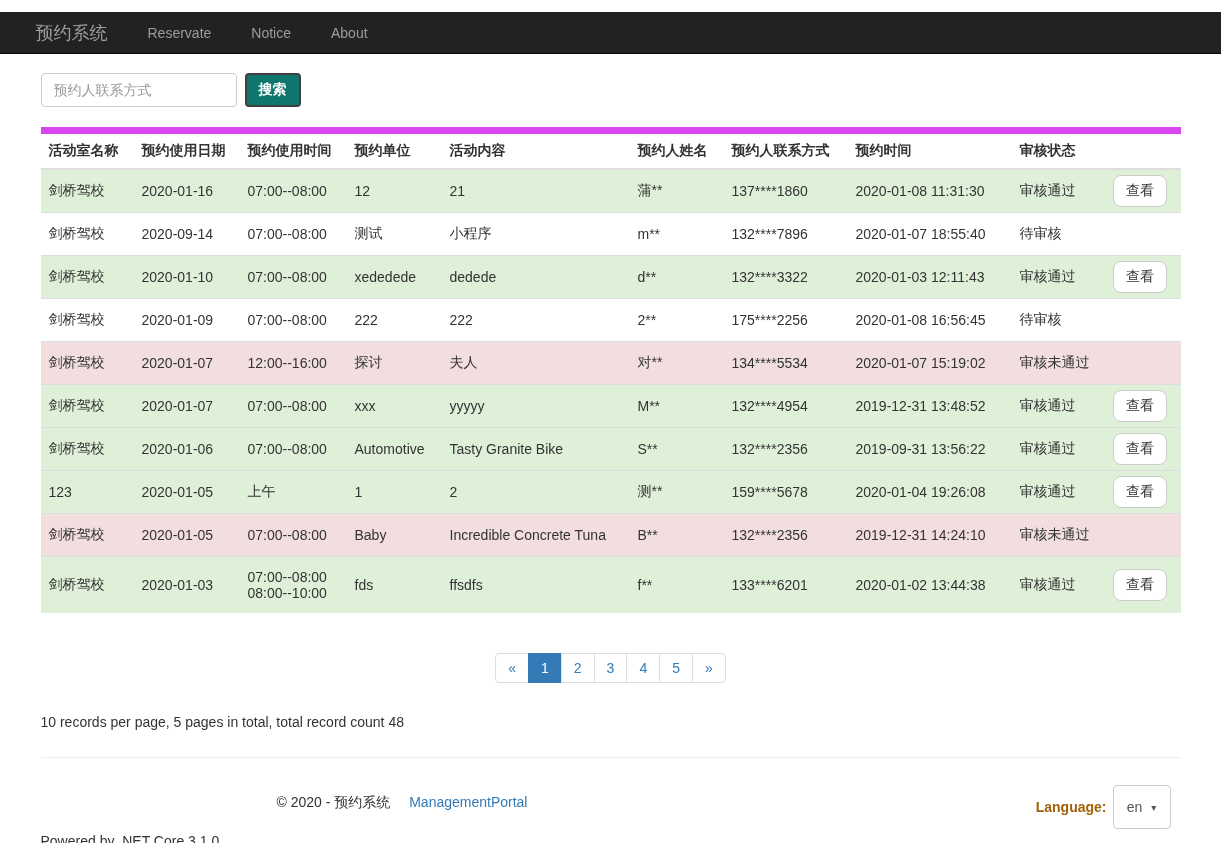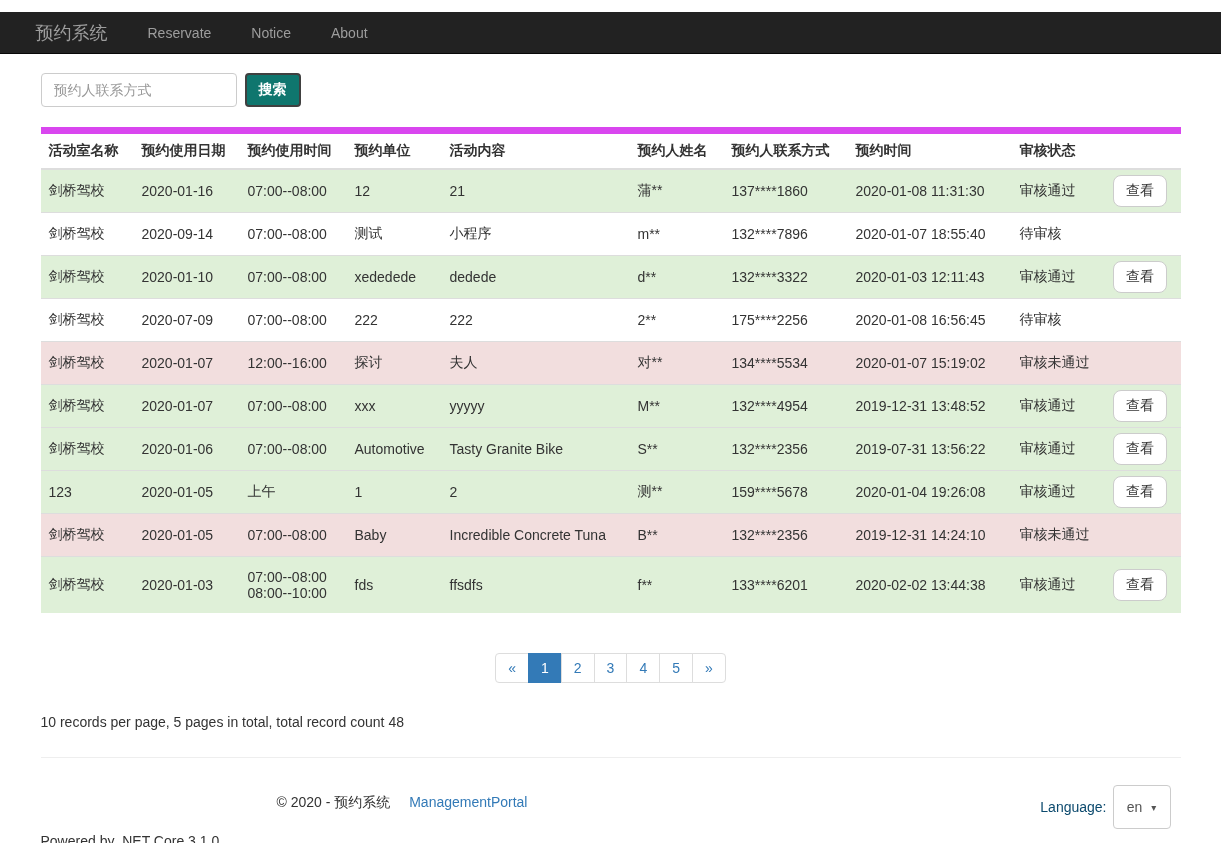--- a/index.html
+++ b/index.html
@@ -123,21 +123,21 @@
   hr.footer-sep { border: 0; border-top: 1px solid #eee; margin: 27px 0 0 0; }
 
   
   .footer-row { position: relative; margin-top: 27px; height: 34px; }
   .copyright { padding-left: 236px; color: #333; line-height: 34px; }
   .portal-link { color: #337ab7; text-decoration: none; margin-left: 15px; cursor: pointer; }
   .language-box {
     position: absolute; right: 10px; top: 0;
     display: flex; align-items: center;
   }
-  .language-label { font-weight: normal; color: #0c4a6e; margin-right: 6px; }
+  .language-label { font-weight: bold; color: #a16207; margin-right: 6px; }
   .language-select {
     display: inline-flex; align-items: center; justify-content: center;
     gap: 9px;
     min-width: 58px; height: 33px;
     border: 1px solid #ccc; border-radius: 4px;
     padding: 21px 10px;
     color: #555;
     background: #fff;
     cursor: pointer;
   }
@@ -222,21 +222,21 @@
         <td>xedededе</td>
         <td>dedede</td>
         <td>d**</td>
         <td>132****3322</td>
         <td>2020-01-03 12:11:43</td>
         <td>审核通过</td>
         <td class="action-cell"><button class="btn-view">查看</button></td>
       </tr>
       <tr class="pending">
         <td>剑桥驾校</td>
-        <td>2020-07-09</td>
+        <td>2020-01-09</td>
         <td class="time-cell">07:00--08:00</td>
         <td>222</td>
         <td>222</td>
         <td>2**</td>
         <td>175****2256</td>
         <td>2020-01-08 16:56:45</td>
         <td>待审核</td>
         <td class="action-cell"></td>
       </tr>
       <tr class="rejected">
@@ -264,21 +264,21 @@
         <td class="action-cell"><button class="btn-view">查看</button></td>
       </tr>
       <tr class="approved">
         <td>剑桥驾校</td>
         <td>2020-01-06</td>
         <td class="time-cell">07:00--08:00</td>
         <td>Automotive</td>
         <td>Tasty Granite Bike</td>
         <td>S**</td>
         <td>132****2356</td>
-        <td>2019-07-31 13:56:22</td>
+        <td>2019-09-31 13:56:22</td>
         <td>审核通过</td>
         <td class="action-cell"><button class="btn-view">查看</button></td>
       </tr>
       <tr class="approved">
         <td>123</td>
         <td>2020-01-05</td>
         <td class="time-cell">上午</td>
         <td>1</td>
         <td>2</td>
         <td>测**</td>
@@ -301,21 +301,21 @@
       </tr>
       <tr class="approved">
         <td>剑桥驾校</td>
         <td>2020-01-03</td>
         <td class="time-cell">07:00--08:00
 08:00--10:00</td>
         <td>fds</td>
         <td>ffsdfs</td>
         <td>f**</td>
         <td>133****6201</td>
-        <td>2020-02-02 13:44:38</td>
+        <td>2020-01-02 13:44:38</td>
         <td>审核通过</td>
         <td class="action-cell"><button class="btn-view">查看</button></td>
       </tr>
     </tbody>
   </table>
 
   <div class="pagination-wrap">
     <ul class="pagination">
       <li>
           <a class="page-link">«</a>

